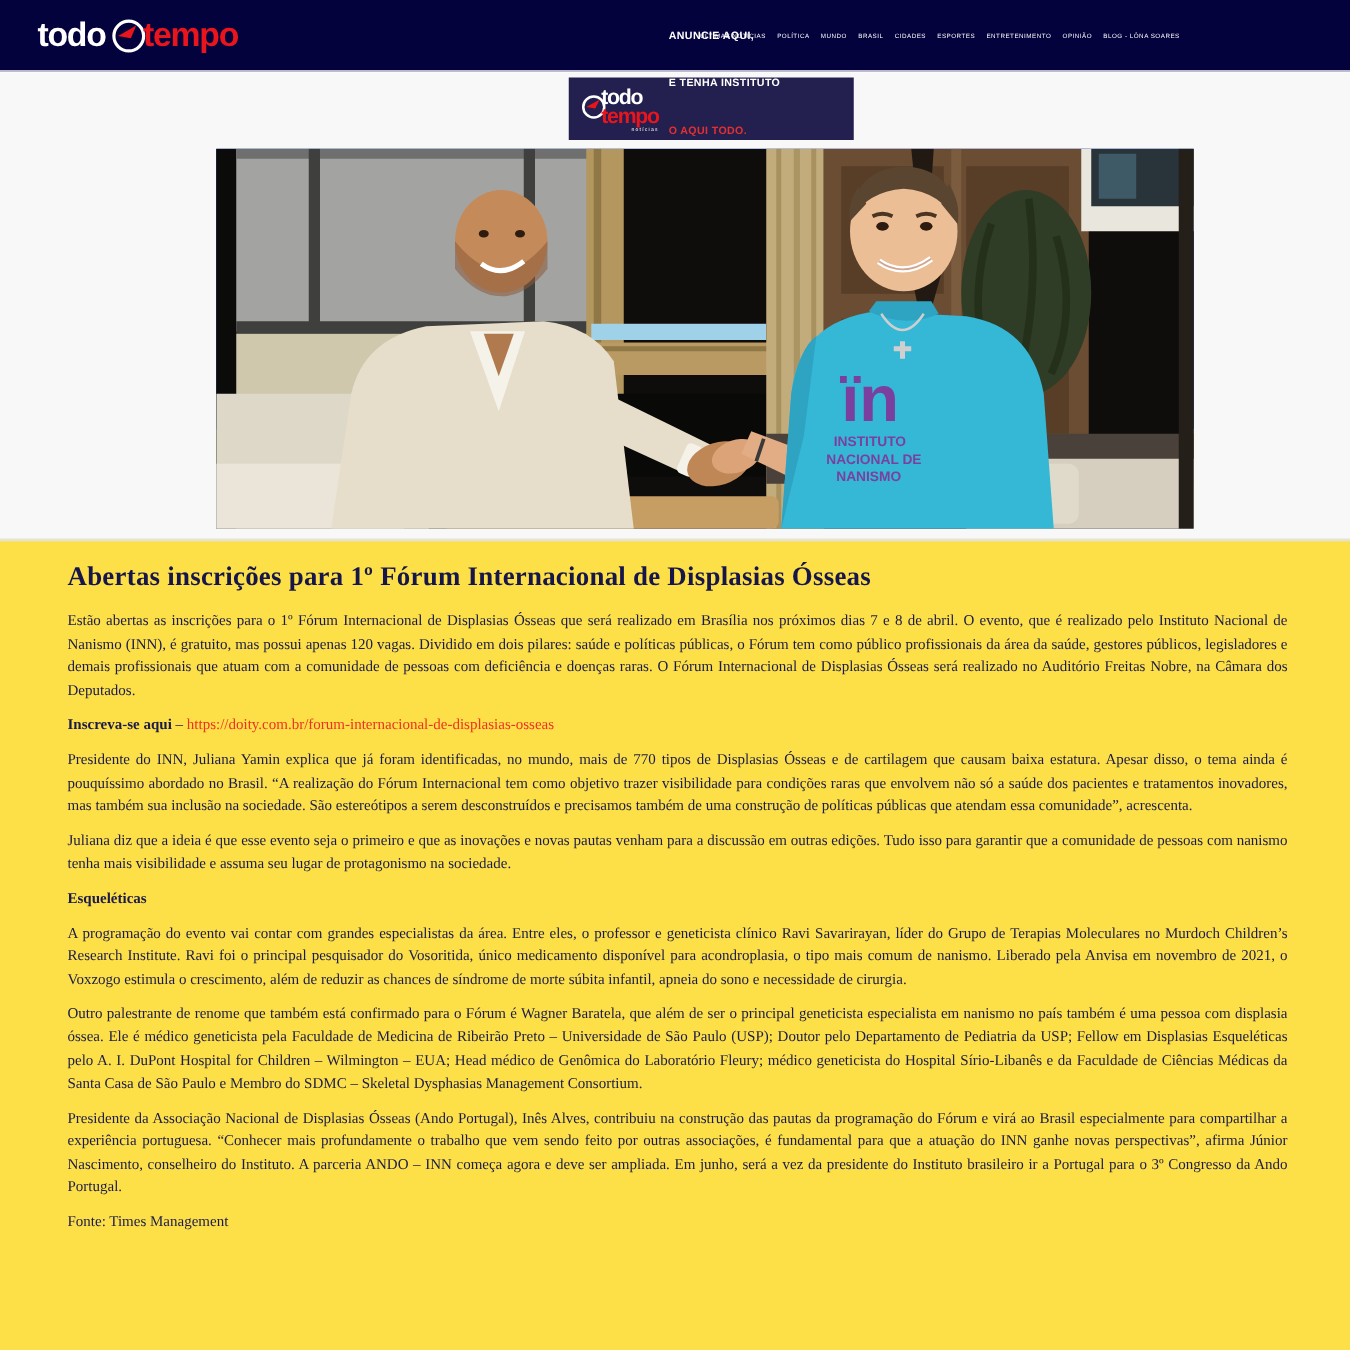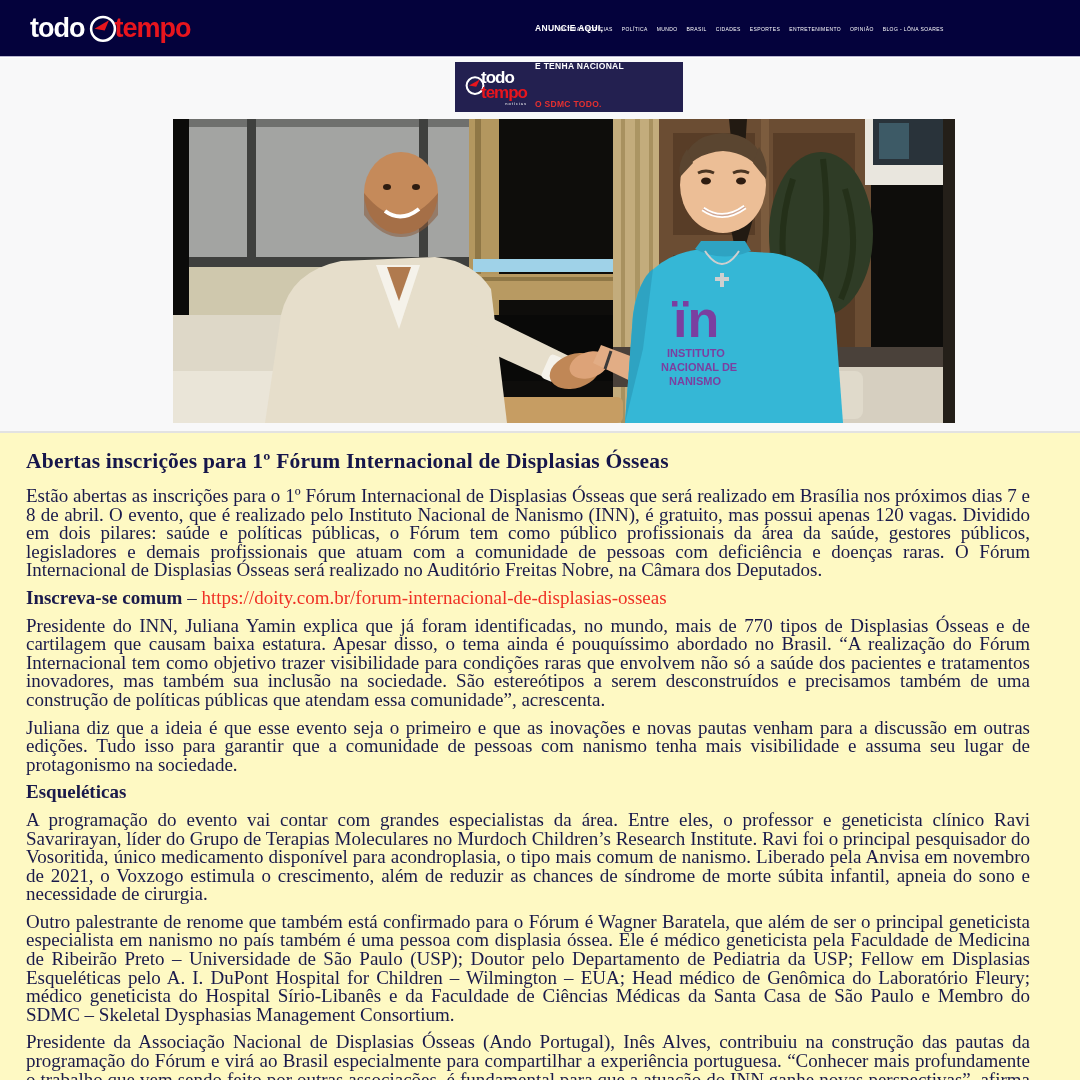--- a/index.html
+++ b/index.html
@@ -34,24 +34,24 @@
   .ad-social .sq { width:10px; height:10px; background:#ffffff; border-radius:2px; color:#232050;
     font-size:7px; line-height:10px; text-align:center; font-weight:bold; cursor:pointer; }
 
   
   .photo-wrap { position:absolute; left:173px; top:61px; width:782px; height:224px;
     border-bottom:4px solid #19bdb2; background:#1d4ed8; }
   .photo-wrap svg { display:block; }
 
   
   .article { position:absolute; top:431px; left:0; width:1080px; height:649px;
-    background:#fef9c3; border-top:2px solid #e2e2e2; padding:16px 50px 0 26px;
+    background:#fde047; border-top:2px solid #e2e2e2; padding:16px 50px 0 54px;
     font-family:"Liberation Serif", serif; color:#1a1a4b; }
   .article h1 { font-size:21.5px; font-weight:bold; color:#16164a; margin-bottom:13px; letter-spacing:.2px; }
-  .article p { font-size:19px; line-height:18.6px; text-align:justify; margin-bottom:9px; }
+  .article p { font-size:12px; line-height:18.6px; text-align:justify; margin-bottom:9px; }
   .article p.sub { font-weight:bold; text-align:left; margin-bottom:9px; }
   .article a { color:#ef3125; text-decoration:none; }
   .article .fonte { text-align:left; }
 </style>
 </head>
 <body>
 
 <div class="site-header">
   <div class="logo">
     <span class="w1">todo</span>
@@ -83,22 +83,22 @@
         <polygon points="10,21 28,11 22,23" fill="#e8151d"></polygon>
       </svg>
       <div class="col">
         <span class="t1">todo</span>
         <span class="t2">tempo</span>
         <span class="t3">notícias</span>
       </div>
     </div>
     <div class="ad-text">
       <span class="l">ANUNCIE AQUI,</span>
-      <span class="l">E TENHA NACIONAL</span>
-      <span class="l red">O SDMC TODO.</span>
+      <span class="l">E TENHA INSTITUTO</span>
+      <span class="l red">O AQUI TODO.</span>
       <div class="ad-social">
         <span class="sq">◎</span>
         <span class="sq">f</span>
         <span class="sq">▸</span>
         <span class="sq">✕</span>
       </div>
     </div>
   </div>
 
   <div class="photo-wrap">
@@ -196,21 +196,21 @@
       <path d="M530,90 Q550,104 572,88" stroke="#b06a4a" stroke-width="1.5" fill="none" opacity="0.6"></path>
     </svg>
   </div>
 </div>
 
 <div class="article">
   <h1>Abertas inscrições para 1º Fórum Internacional de Displasias Ósseas</h1>
 
   <p>Estão abertas as inscrições para o 1º Fórum Internacional de Displasias Ósseas que será realizado em Brasília nos próximos dias 7 e 8 de abril. O evento, que é realizado pelo Instituto Nacional de Nanismo (INN), é gratuito, mas possui apenas 120 vagas. Dividido em dois pilares: saúde e políticas públicas, o Fórum tem como público profissionais da área da saúde, gestores públicos, legisladores e demais profissionais que atuam com a comunidade de pessoas com deficiência e doenças raras. O Fórum Internacional de Displasias Ósseas será realizado no Auditório Freitas Nobre, na Câmara dos Deputados.</p>
 
-  <p><strong>Inscreva-se comum</strong><span> – </span><a href="#">https://doity.com.br/forum-internacional-de-displasias-osseas</a></p>
+  <p><strong>Inscreva-se aqui</strong><span> – </span><a href="#">https://doity.com.br/forum-internacional-de-displasias-osseas</a></p>
 
   <p>Presidente do INN, Juliana Yamin explica que já foram identificadas, no mundo, mais de 770 tipos de Displasias Ósseas e de cartilagem que causam baixa estatura. Apesar disso, o tema ainda é pouquíssimo abordado no Brasil. “A realização do Fórum Internacional tem como objetivo trazer visibilidade para condições raras que envolvem não só a saúde dos pacientes e tratamentos inovadores, mas também sua inclusão na sociedade. São estereótipos a serem desconstruídos e precisamos também de uma construção de políticas públicas que atendam essa comunidade”, acrescenta.</p>
 
   <p>Juliana diz que a ideia é que esse evento seja o primeiro e que as inovações e novas pautas venham para a discussão em outras edições. Tudo isso para garantir que a comunidade de pessoas com nanismo tenha mais visibilidade e assuma seu lugar de protagonismo na sociedade.</p>
 
   <p class="sub">Esqueléticas</p>
 
   <p>A programação do evento vai contar com grandes especialistas da área. Entre eles, o professor e geneticista clínico Ravi Savarirayan, líder do Grupo de Terapias Moleculares no Murdoch Children’s Research Institute. Ravi foi o principal pesquisador do Vosoritida, único medicamento disponível para acondroplasia, o tipo mais comum de nanismo. Liberado pela Anvisa em novembro de 2021, o Voxzogo estimula o crescimento, além de reduzir as chances de síndrome de morte súbita infantil, apneia do sono e necessidade de cirurgia.</p>
 
   <p>Outro palestrante de renome que também está confirmado para o Fórum é Wagner Baratela, que além de ser o principal geneticista especialista em nanismo no país também é uma pessoa com displasia óssea. Ele é médico geneticista pela Faculdade de Medicina de Ribeirão Preto – Universidade de São Paulo (USP); Doutor pelo Departamento de Pediatria da USP; Fellow em Displasias Esqueléticas pelo A. I. DuPont Hospital for Children – Wilmington – EUA; Head médico de Genômica do Laboratório Fleury; médico geneticista do Hospital Sírio-Libanês e da Faculdade de Ciências Médicas da Santa Casa de São Paulo e Membro do SDMC – Skeletal Dysphasias Management Consortium.</p>

